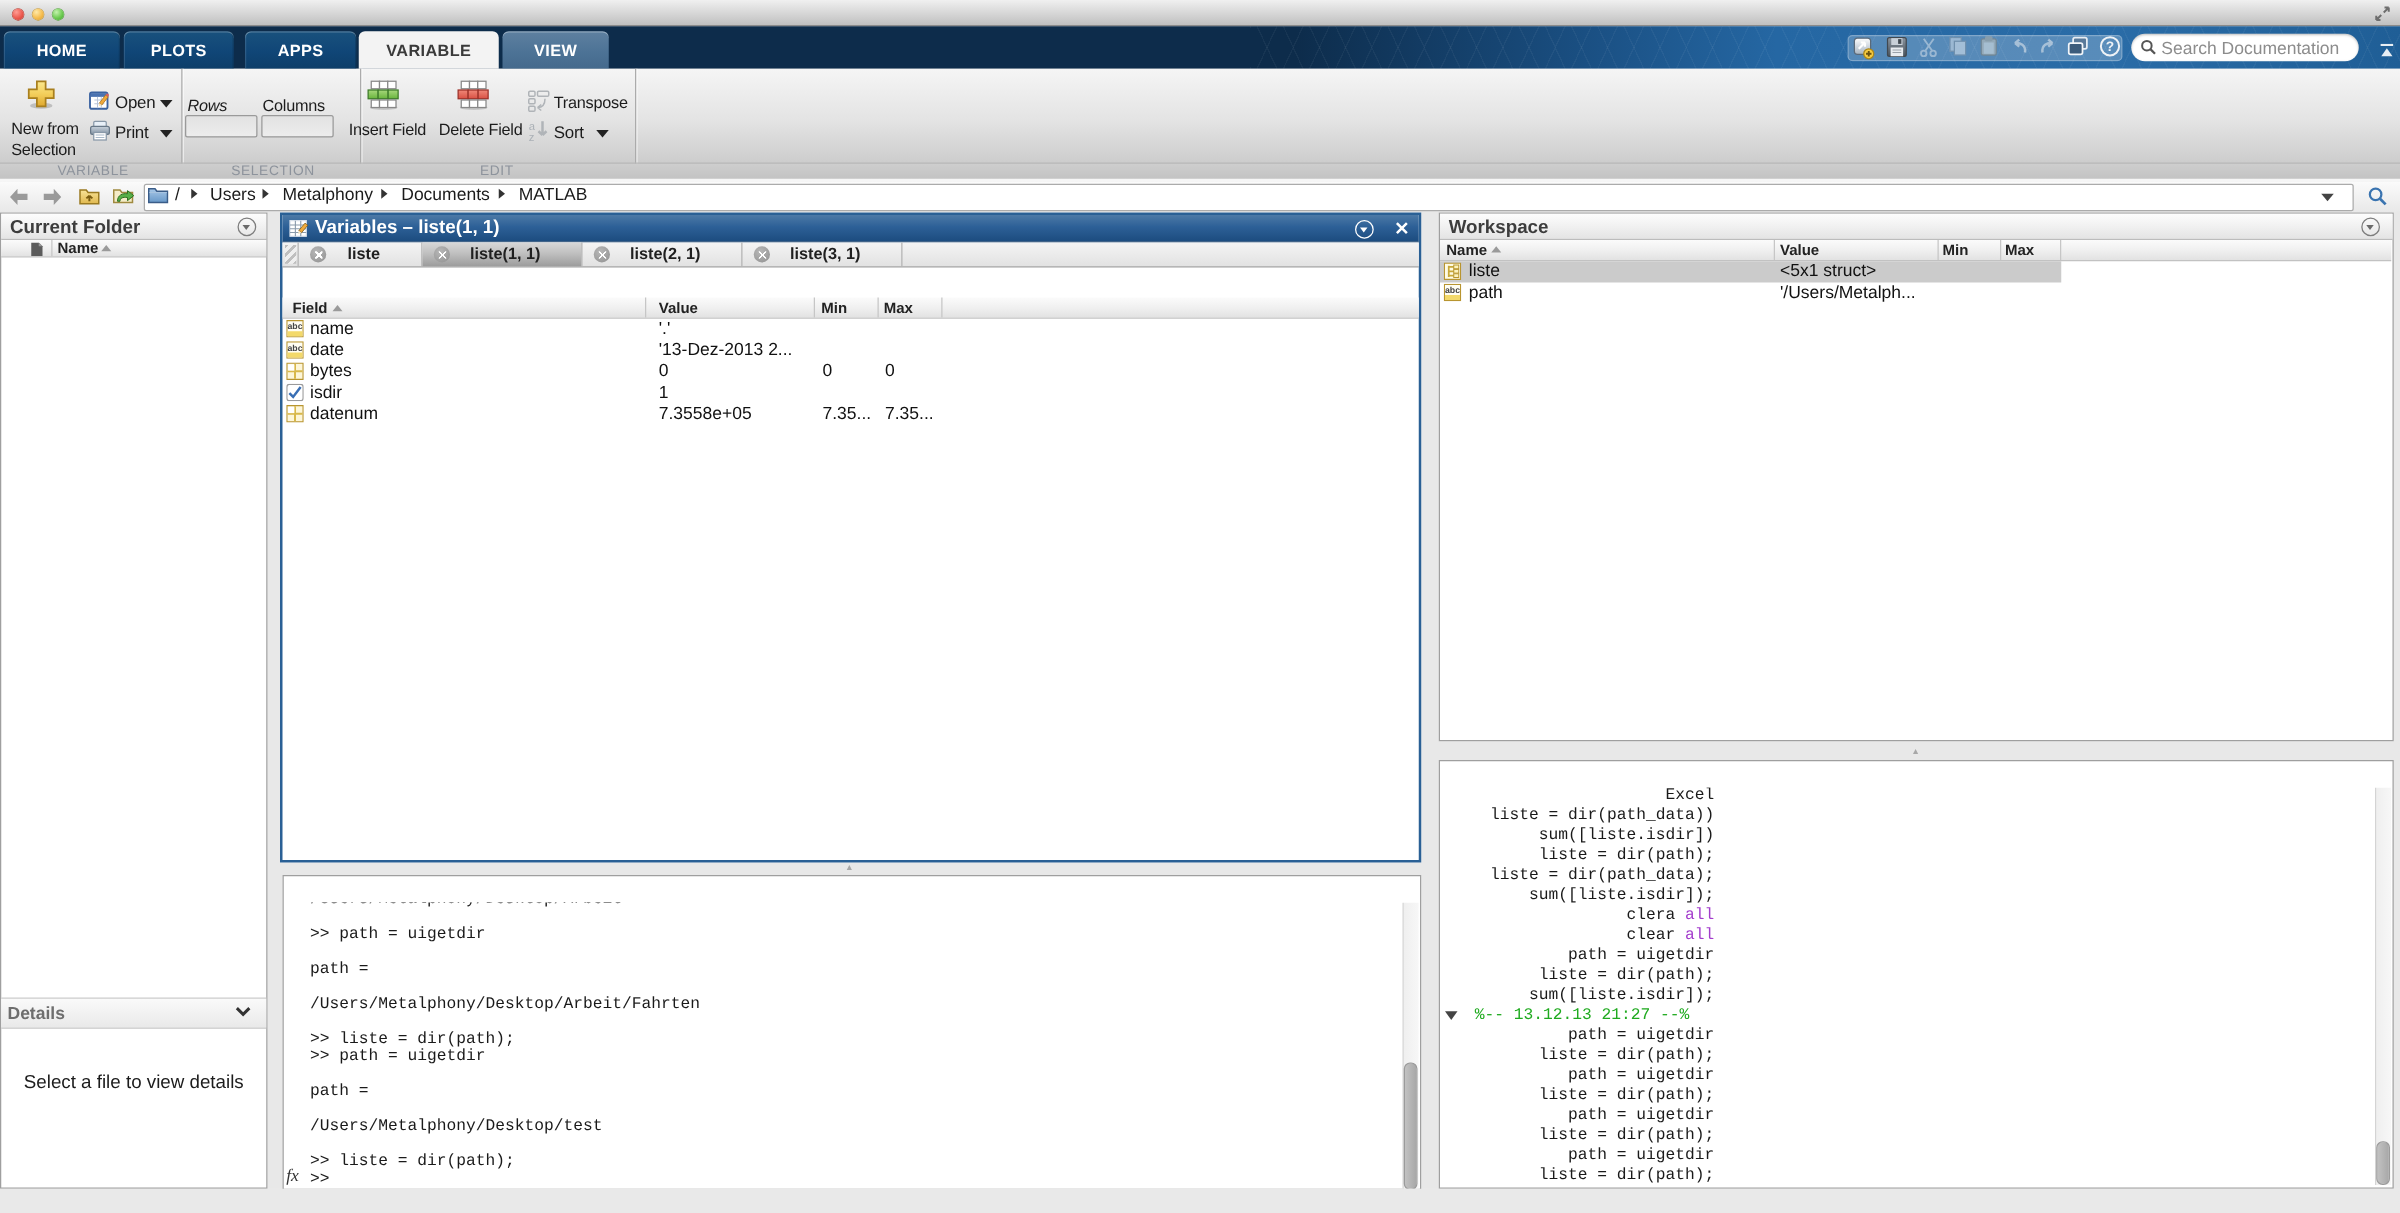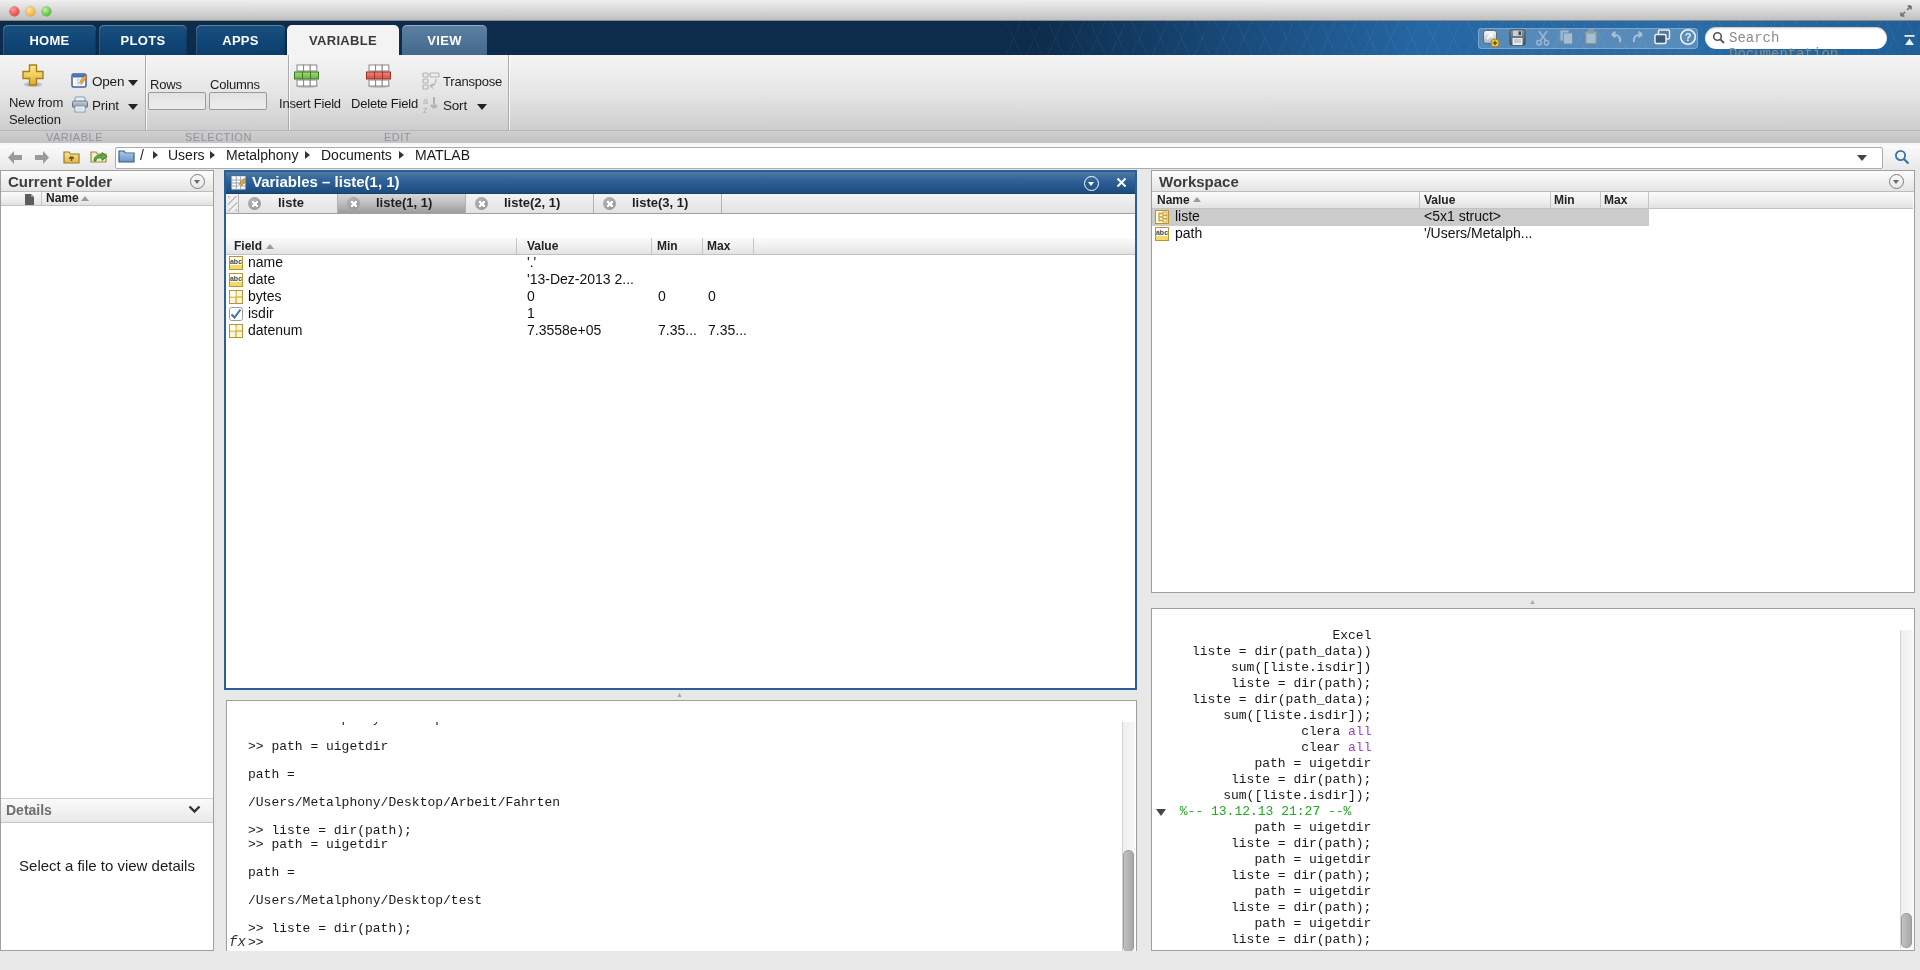--- a/index.html
+++ b/index.html
@@ -11,21 +11,21 @@
 #title-text{position:absolute;left:0;right:0;top:3px;text-align:center;font-size:13px;color:#3a3a3a;margin-top:19px;}
 
 #tabband{left:0;top:21px;width:1920px;height:34px;background:linear-gradient(90deg,#0d2c4b 0%,#0d2c4b 54%,#1a4f82 66%,#2567a3 74%,#2a6ca7 88%,#1f5e96 100%);}
 #tabband::before{content:"";position:absolute;left:1000px;top:0;width:920px;height:34px;background:repeating-linear-gradient(115deg,rgba(255,255,255,.045) 0 1px,transparent 1px 19px),repeating-linear-gradient(65deg,rgba(255,255,255,.045) 0 1px,transparent 1px 19px);}
 .mtab{position:absolute;top:4px;height:30px;border-radius:5px 5px 0 0;text-align:center;font-size:13px;font-weight:bold;color:#fff;line-height:31px;letter-spacing:.3px;}
 .mtab.blue{background:linear-gradient(180deg,#19517d 0%,#104677 55%,#0d3e69 100%);box-shadow:inset 0 1px 0 rgba(255,255,255,.28),inset 1px 0 0 rgba(255,255,255,.12),inset -1px 0 0 rgba(0,0,0,.15);}
 .mtab.steel{background:linear-gradient(180deg,#5e80a0 0%,#4d7396 55%,#44698c 100%);box-shadow:inset 0 1px 0 rgba(255,255,255,.35);}
 .mtab.sel{background:#f3f3f3;color:#3a3a3a;height:30px;}
 
 #qab{position:absolute;left:1478px;top:7px;width:220px;height:21px;background:rgba(255,255,255,.22);border-radius:4px;box-shadow:inset 0 0 0 1px rgba(255,255,255,.25);}
-#search{position:absolute;left:1705px;top:6px;width:182px;height:22px;background:#fff;border-radius:12px;box-shadow:inset 0 1px 2px rgba(0,0,0,.25);font-family:Liberation Mono, monospace;}
+#search{position:absolute;left:1705px;top:6px;width:182px;height:22px;background:#fff;border-radius:12px;box-shadow:inset 0 1px 2px rgba(0,0,0,.25);}
 #search .ph{position:absolute;left:24px;top:3px;font-size:14px;color:#8c8c8c;}
 
 #toolstrip{left:0;top:55px;width:1920px;height:90px;background:linear-gradient(180deg,#f5f5f5 0%,#e4e4e4 45%,#cdcdcd 83%,#c6c6c6 100%);}
 #labelstrip{position:absolute;left:0;top:75px;width:1920px;height:13px;background:linear-gradient(180deg,#cecece,#c2c2c2);border-top:1px solid #b8b8b8;}
 .seclab{position:absolute;top:0px;font-size:11px;color:#8d939c;letter-spacing:.5px;}
 .secsep{position:absolute;top:0;width:1px;height:88px;background:#ababab;box-shadow:1px 0 0 rgba(255,255,255,.75);}
 .tslabel{position:absolute;font-size:13px;color:#1c1c1c;letter-spacing:-.2px;}
 .dda{position:absolute;width:0;height:0;border-left:5.5px solid transparent;border-right:5.5px solid transparent;border-top:6.5px solid #222;}
 .tfield{position:absolute;width:56px;height:16px;background:linear-gradient(180deg,#e2e2e2,#ededed);border:1px solid #9a9a9a;border-radius:2px;}
 #hl{position:absolute;left:0;top:88px;width:1920px;height:2px;background:#f6f6f6;}
@@ -186,21 +186,21 @@
         <defs>
           <linearGradient id="prgrad" x1="0" y1="0" x2="0" y2="1">
             <stop offset="0" stop-color="#c8d2dc"></stop>
             <stop offset="1" stop-color="#8494a4"></stop>
           </linearGradient>
         </defs>
       </svg>
   <div class="tslabel" style="left:92px;top:43px;font-size:13.5px;">Print</div>
   <div class="dda" style="left:128px;top:49px;"></div>
   <div class="secsep" style="left:145px;"></div>
-  <div class="tslabel" style="left:150px;top:22px;">Rows</div>
+  <div class="tslabel" style="left:150px;top:22px;font-style:italic;">Rows</div>
   <div class="tslabel" style="left:210px;top:22px;">Columns</div>
   <div class="tfield" style="left:148px;top:37px;"></div>
   <div class="tfield" style="left:209px;top:37px;"></div>
   <div class="secsep" style="left:288px;"></div>
   <svg class="abs" style="left:292px;top:8px;" width="30" height="26" viewBox="0 0 30 26">
         <ellipse cx="15" cy="23" rx="11" ry="2" fill="rgba(0,0,0,.15)"></ellipse>
         <g stroke="#888" stroke-width="1">
           <rect x="5" y="2" width="6.6" height="6" fill="#fff"></rect>
           <rect x="11.6" y="2" width="6.6" height="6" fill="#fff"></rect>
           <rect x="18.2" y="2" width="6.6" height="6" fill="#fff"></rect>
@@ -456,21 +456,21 @@
 
 &gt;&gt; liste = dir(path);
 &gt;&gt; path = uigetdir
 
 path =
 
 /Users/Metalphony/Desktop/test
 
 &gt;&gt; liste = dir(path);
 &gt;&gt;</div>
-    <div class="abs" style="left:2px;top:212px;font-size:14px;font-style:italic;font-family:Liberation Mono, monospace;color:#333;">fx</div>
+    <div class="abs" style="left:2px;top:212px;font-size:14px;font-style:italic;font-family:Liberation Serif, serif;color:#333;">fx</div>
     <div class="sbtrack" style="right:0;top:0;width:12px;height:229px;"></div>
     <div class="sbthumb" style="right:1px;top:128px;height:100px;"></div>
   </div>
 </div>
 
 <div class="panel" style="left:1151px;top:170px;width:762px;height:421px;">
   <div class="phead">
         <span class="t">Workspace</span>
         <div class="chev" style="right:10px;top:3px;">
           <i></i>

